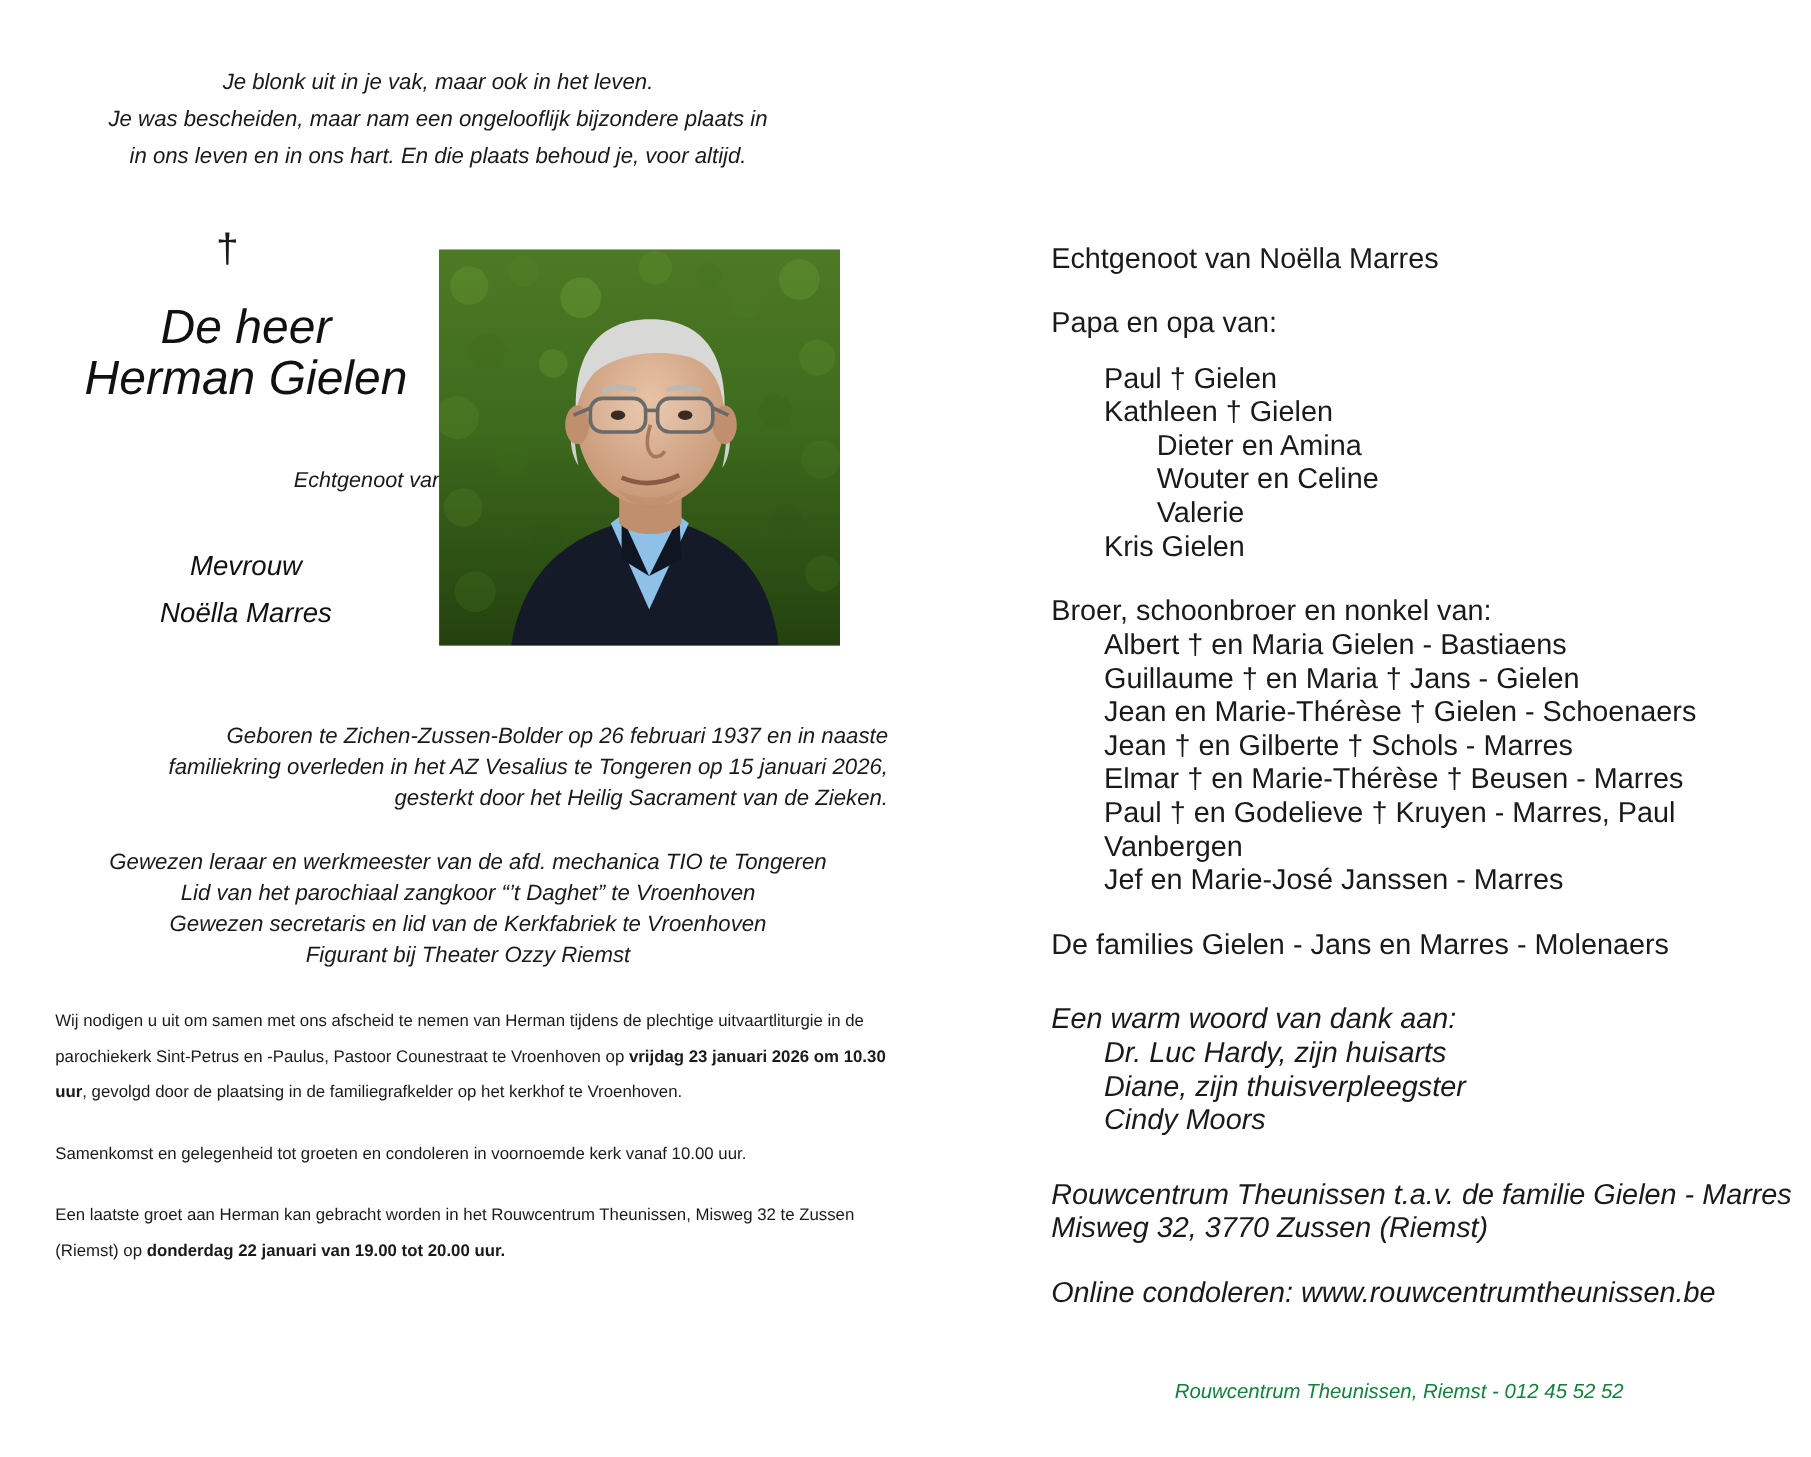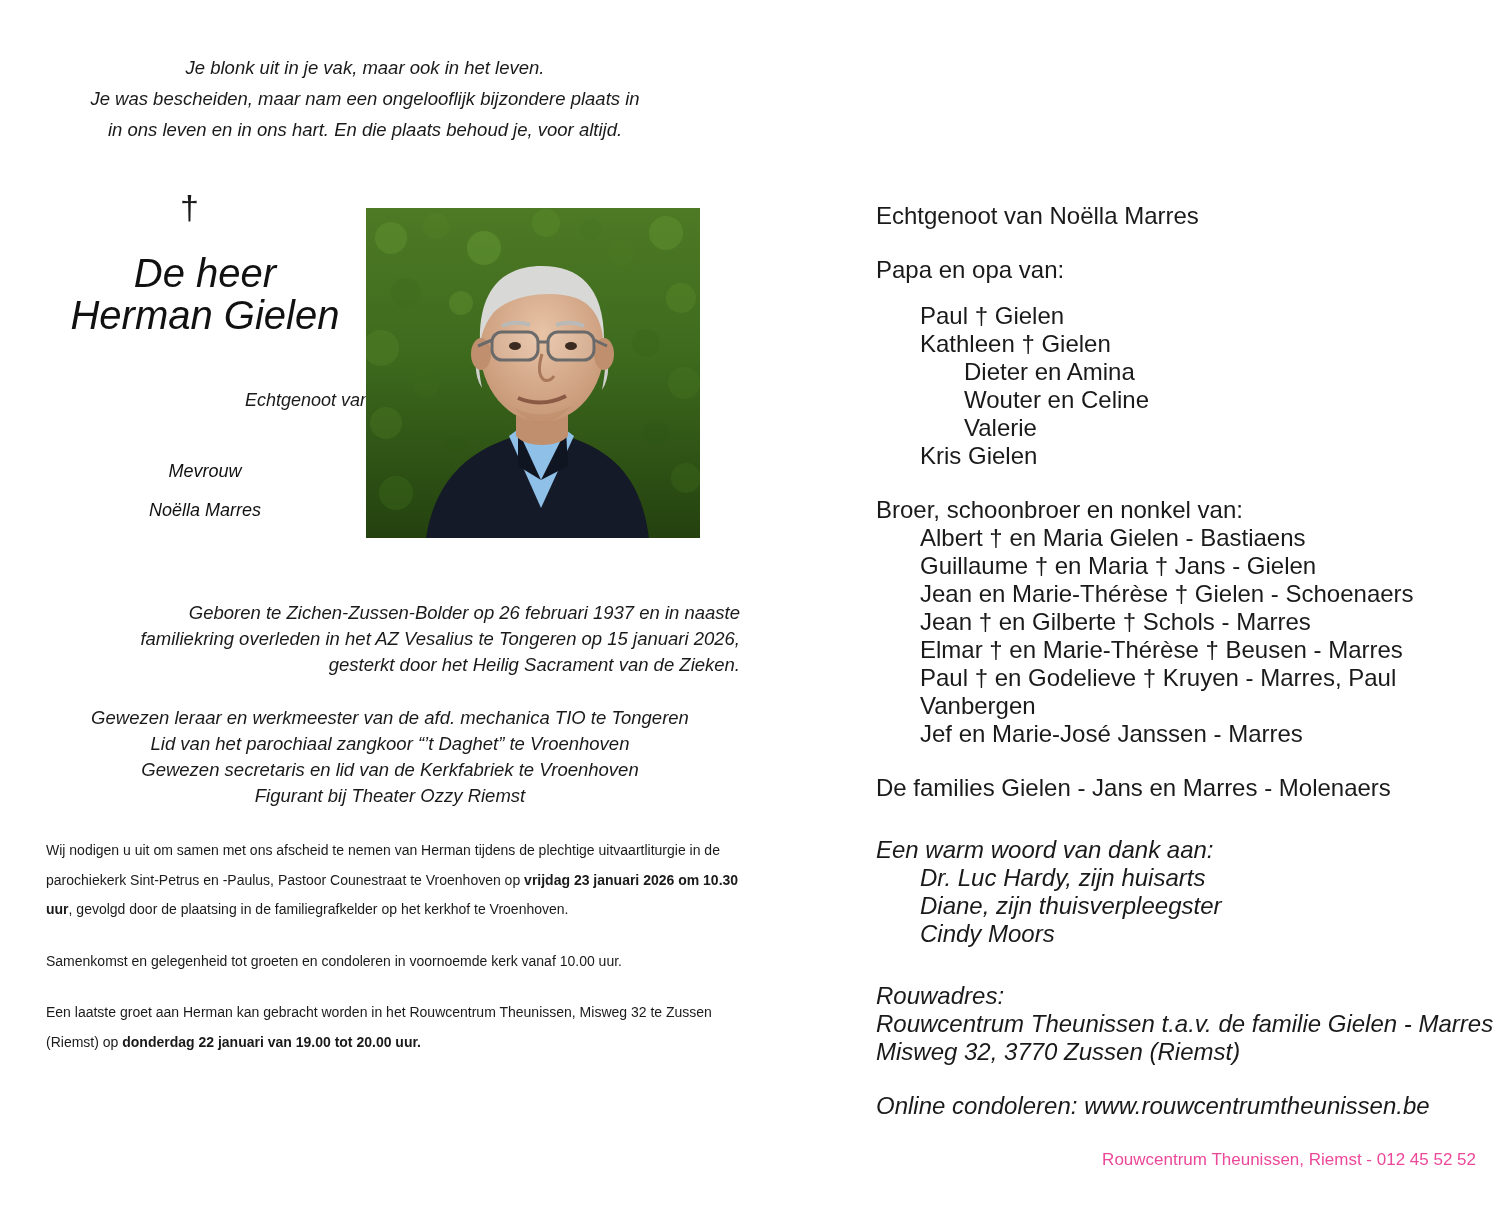--- a/index.html
+++ b/index.html
@@ -71,21 +71,21 @@
     font-size: 18px;
     color: #1a1a1a;
   }
   .mevrouw-block {
     position: absolute;
     left: 0px;
     top: 262px;
     width: 330px;
     text-align: center;
     font-style: italic;
-    font-size: 18px;
+    font-size: 23px;
     line-height: 39px;
     color: #111;
   }
 
   
   .portrait {
     position: absolute;
     left: 366px;
     top: 208px;
     width: 334px;
@@ -158,23 +158,24 @@
     font-style: italic;
   }
   .online {
     font-style: italic;
   }
   .footer {
     position: absolute;
     left: 856px;
     top: 1150px;
     width: 620px;
-    text-align: right;
+    text-align: center;
+    font-style: italic;
     font-size: 17px;
-    color: #ec4899;
+    color: #15803d;
   }
 </style>
 </head>
 <body>
 
 <div class="page">
 
   <div class="poem">
     <div>Je blonk uit in je vak, maar ook in het leven.</div>
     <div>Je was bescheiden, maar nam een ongelooflijk bijzondere plaats in</div>
@@ -317,21 +318,20 @@
     <div class="rc-line">De families Gielen - Jans en Marres - Molenaers</div>
     <div class="gap-lg"></div>
     <div class="thanks">
       <div class="rc-line">Een warm woord van dank aan:</div>
       <div class="indent-small">Dr. Luc Hardy, zijn huisarts</div>
       <div class="indent-small">Diane, zijn thuisverpleegster</div>
       <div class="indent-small">Cindy Moors</div>
     </div>
     <div class="gap-lg"></div>
     <div class="rouwadres">
-      <div class="rc-line">Rouwadres:</div>
       <div class="rc-line">Rouwcentrum Theunissen t.a.v. de familie Gielen - Marres</div>
       <div class="rc-line">Misweg 32, 3770 Zussen (Riemst)</div>
     </div>
     <div class="gap-md"></div>
     <div class="online">Online condoleren: www.rouwcentrumtheunissen.be</div>
   </div>
 
   <div class="footer">Rouwcentrum Theunissen, Riemst - 012 45 52 52</div>
 
 </div>

